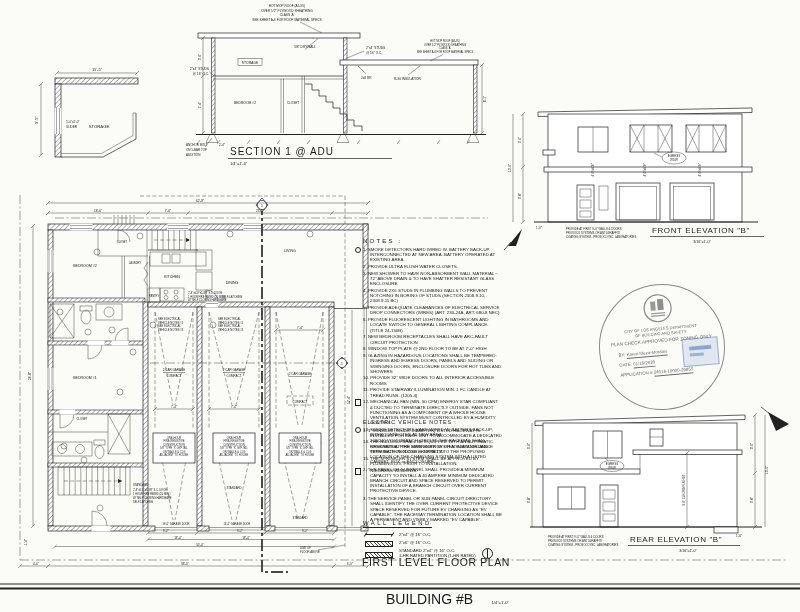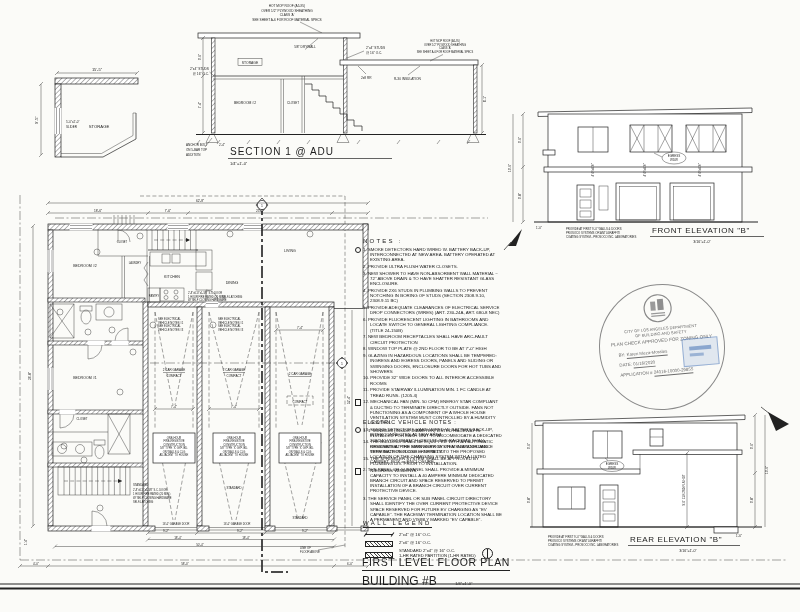--- a/index.html
+++ b/index.html
@@ -36,22 +36,22 @@
   .sym{width:32px;height:6px;position:relative;flex:0 0 32px;}
   .sym .bar{position:absolute;left:2px;right:2px;top:2.5px;height:0;border-top:1px solid #222;}
   .sym .hbar{position:absolute;left:2px;right:2px;top:1px;height:4px;border:.6px solid #222;
     background:repeating-linear-gradient(45deg,#444 0,#444 .7px,transparent .7px,transparent 2.6px);}
   .sym .tick{position:absolute;width:5px;height:0;border-top:.8px solid #222;transform:rotate(-55deg);top:2.5px;}
   .lg-2l{line-height:1.15;}
   .sd-icon{width:9px;height:9px;border:.7px solid #222;border-radius:50%;position:relative;flex:0 0 9px;margin-left:2px;}
   .sd-icon:after{content:"";position:absolute;left:50%;top:0;bottom:0;border-left:.7px solid #222;}
   
   .ptitle{left:362px;top:552px;color:#1b1b1b;}
-  .pt-main{font-size:10.5px;letter-spacing:.6px;border-bottom:1px solid #222;padding-bottom:2px;display:inline-block;}
-  .pt-sub{font-size:12px;margin-top:2px;display:inline-block;}
+  .pt-main{font-size:10.5px;letter-spacing:.6px;border-bottom:1px solid #222;padding-bottom:20px;display:inline-block;}
+  .pt-sub{font-size:14px;margin-top:2px;display:inline-block;margin-left:24px;}
   .pt-scale{font-size:4px;margin-left:14px;}
   
   .stamp{left:596px;top:281px;width:132px;height:132px;transform:rotate(-5deg);color:#6b6b6b;}
   .stamp-circle{position:absolute;left:3px;top:3px;width:124px;height:124px;border:1.2px solid #8a8a8a;border-radius:50%;}
   .seal{position:absolute;left:50px;top:12px;width:30px;height:30px;}
   .s-l1{position:absolute;top:45px;left:8px;right:8px;text-align:center;font-size:4px;}
   .s-l2{position:absolute;top:50px;left:8px;right:8px;text-align:center;font-size:4px;}
   .s-l3{position:absolute;top:57px;left:4px;right:4px;text-align:center;font-size:4.7px;}
   .s-row{position:absolute;left:22px;font-size:4.4px;white-space:nowrap;}
   .s-by{top:68px;} .s-date{top:78px;} .s-app{top:88px;}

